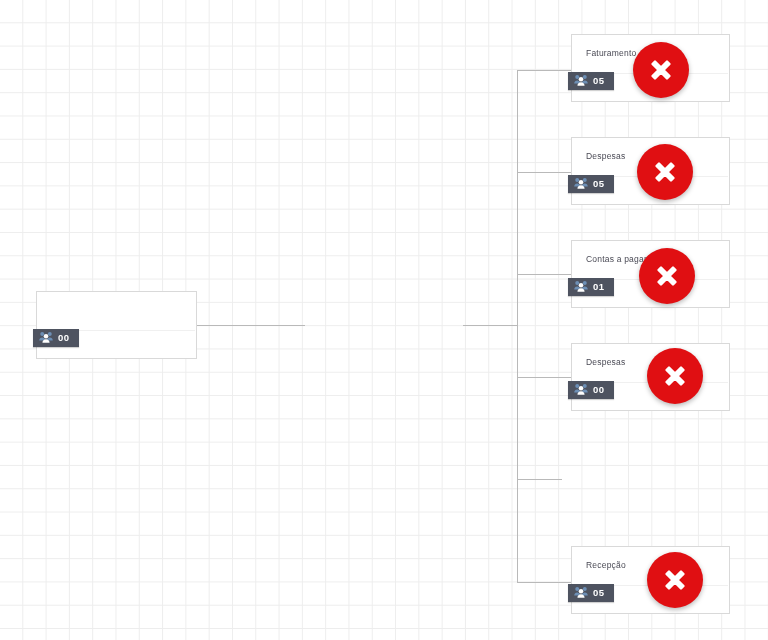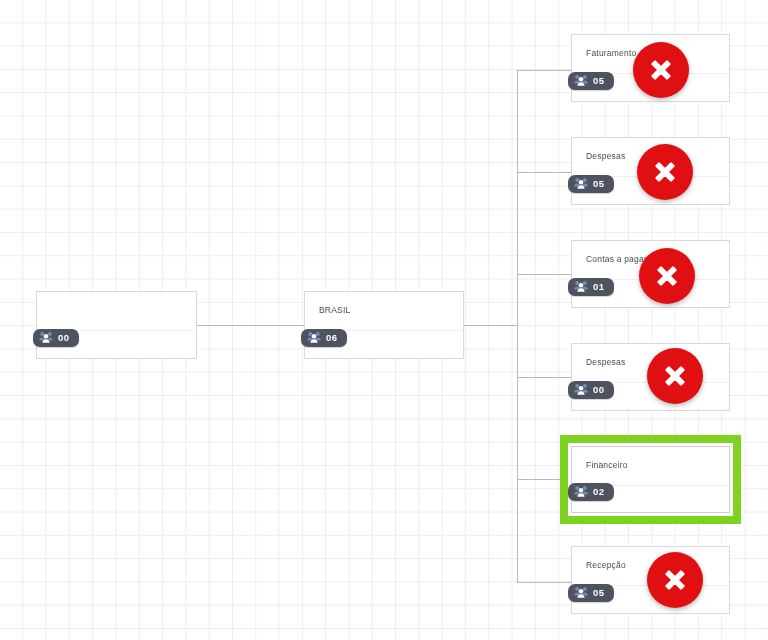--- a/index.html
+++ b/index.html
@@ -44,21 +44,21 @@
     height:1px;
     background:#f0f0f0;
   }
   .badge{
     position:absolute;
     left:-4px;bottom:11px;
     height:18px;
     display:flex;align-items:center;
     gap:5px;
     padding:0 10px 0 6px;
-    border-radius:7px;
+    border-radius:0;
     background:#4e5360;
     box-shadow:0 1px 1px rgba(0,0,0,.18);
   }
   .badge-count{
     font-size:9.5px;font-weight:bold;color:#ffffff;
     letter-spacing:.4px;line-height:1;
   }
   .people-icon{display:block;}
 
   
@@ -109,37 +109,20 @@
           <circle cx="18.5" cy="5" r="3.4" fill="#6d8fb5"></circle>
           <path d="M13.4 16c0-3.2 2.3-5.2 5.1-5.2s5.1 2 5.1 5.2z" fill="#6d8fb5"></path>
           <circle cx="12" cy="8.6" r="3.9" fill="#ffffff"></circle>
           <path d="M5.9 20c0-3.7 2.7-6.1 6.1-6.1s6.1 2.4 6.1 6.1z" fill="#ffffff"></path>
         </svg>
       </span>
       <span class="badge-count">00</span>
     </div>
   </div>
 
-  <div class="node" style="left:304px;top:291px;width:160px;height:68px;">
-    <div class="node-title">BRASIL</div>
-    <div class="node-sep"></div>
-    <div class="badge">
-      <span class="people-icon">
-        <svg width="14" height="12" viewBox="0 0 24 20">
-          <circle cx="5.5" cy="5" r="3.4" fill="#6d8fb5"></circle>
-          <path d="M0.4 16c0-3.2 2.3-5.2 5.1-5.2s5.1 2 5.1 5.2z" fill="#6d8fb5"></path>
-          <circle cx="18.5" cy="5" r="3.4" fill="#6d8fb5"></circle>
-          <path d="M13.4 16c0-3.2 2.3-5.2 5.1-5.2s5.1 2 5.1 5.2z" fill="#6d8fb5"></path>
-          <circle cx="12" cy="8.6" r="3.9" fill="#ffffff"></circle>
-          <path d="M5.9 20c0-3.7 2.7-6.1 6.1-6.1s6.1 2.4 6.1 6.1z" fill="#ffffff"></path>
-        </svg>
-      </span>
-      <span class="badge-count">06</span>
-    </div>
-  </div>
 
   <div class="node" style="left:571px;top:34px;width:159px;height:68px;">
     <div class="node-title">Faturamento</div>
     <div class="node-sep"></div>
     <div class="badge">
       <span class="people-icon">
         <svg width="14" height="12" viewBox="0 0 24 20">
           <circle cx="5.5" cy="5" r="3.4" fill="#6d8fb5"></circle>
           <path d="M0.4 16c0-3.2 2.3-5.2 5.1-5.2s5.1 2 5.1 5.2z" fill="#6d8fb5"></path>
           <circle cx="18.5" cy="5" r="3.4" fill="#6d8fb5"></circle>
@@ -219,37 +202,20 @@
       </span>
       <span class="badge-count">00</span>
     </div>
   </div>
   <div class="x-mark" style="left:647px;top:348px;">
     <svg width="30" height="30" viewBox="0 0 30 30">
       <path d="M9 6.5 L15 12.5 L21 6.5 L23.5 9 L17.5 15 L23.5 21 L21 23.5 L15 17.5 L9 23.5 L6.5 21 L12.5 15 L6.5 9 Z" fill="#ffffff" stroke="#ffffff" stroke-width="2.4" stroke-linejoin="round"></path>
     </svg>
   </div>
 
-  <div class="node selected" style="left:571px;top:446px;width:159px;height:67px;">
-    <div class="node-title">Financeiro</div>
-    <div class="node-sep"></div>
-    <div class="badge">
-      <span class="people-icon">
-        <svg width="14" height="12" viewBox="0 0 24 20">
-          <circle cx="5.5" cy="5" r="3.4" fill="#6d8fb5"></circle>
-          <path d="M0.4 16c0-3.2 2.3-5.2 5.1-5.2s5.1 2 5.1 5.2z" fill="#6d8fb5"></path>
-          <circle cx="18.5" cy="5" r="3.4" fill="#6d8fb5"></circle>
-          <path d="M13.4 16c0-3.2 2.3-5.2 5.1-5.2s5.1 2 5.1 5.2z" fill="#6d8fb5"></path>
-          <circle cx="12" cy="8.6" r="3.9" fill="#ffffff"></circle>
-          <path d="M5.9 20c0-3.7 2.7-6.1 6.1-6.1s6.1 2.4 6.1 6.1z" fill="#ffffff"></path>
-        </svg>
-      </span>
-      <span class="badge-count">02</span>
-    </div>
-  </div>
 
   <div class="node" style="left:571px;top:546px;width:159px;height:68px;">
     <div class="node-title">Recepção</div>
     <div class="node-sep"></div>
     <div class="badge">
       <span class="people-icon">
         <svg width="14" height="12" viewBox="0 0 24 20">
           <circle cx="5.5" cy="5" r="3.4" fill="#6d8fb5"></circle>
           <path d="M0.4 16c0-3.2 2.3-5.2 5.1-5.2s5.1 2 5.1 5.2z" fill="#6d8fb5"></path>
           <circle cx="18.5" cy="5" r="3.4" fill="#6d8fb5"></circle>

